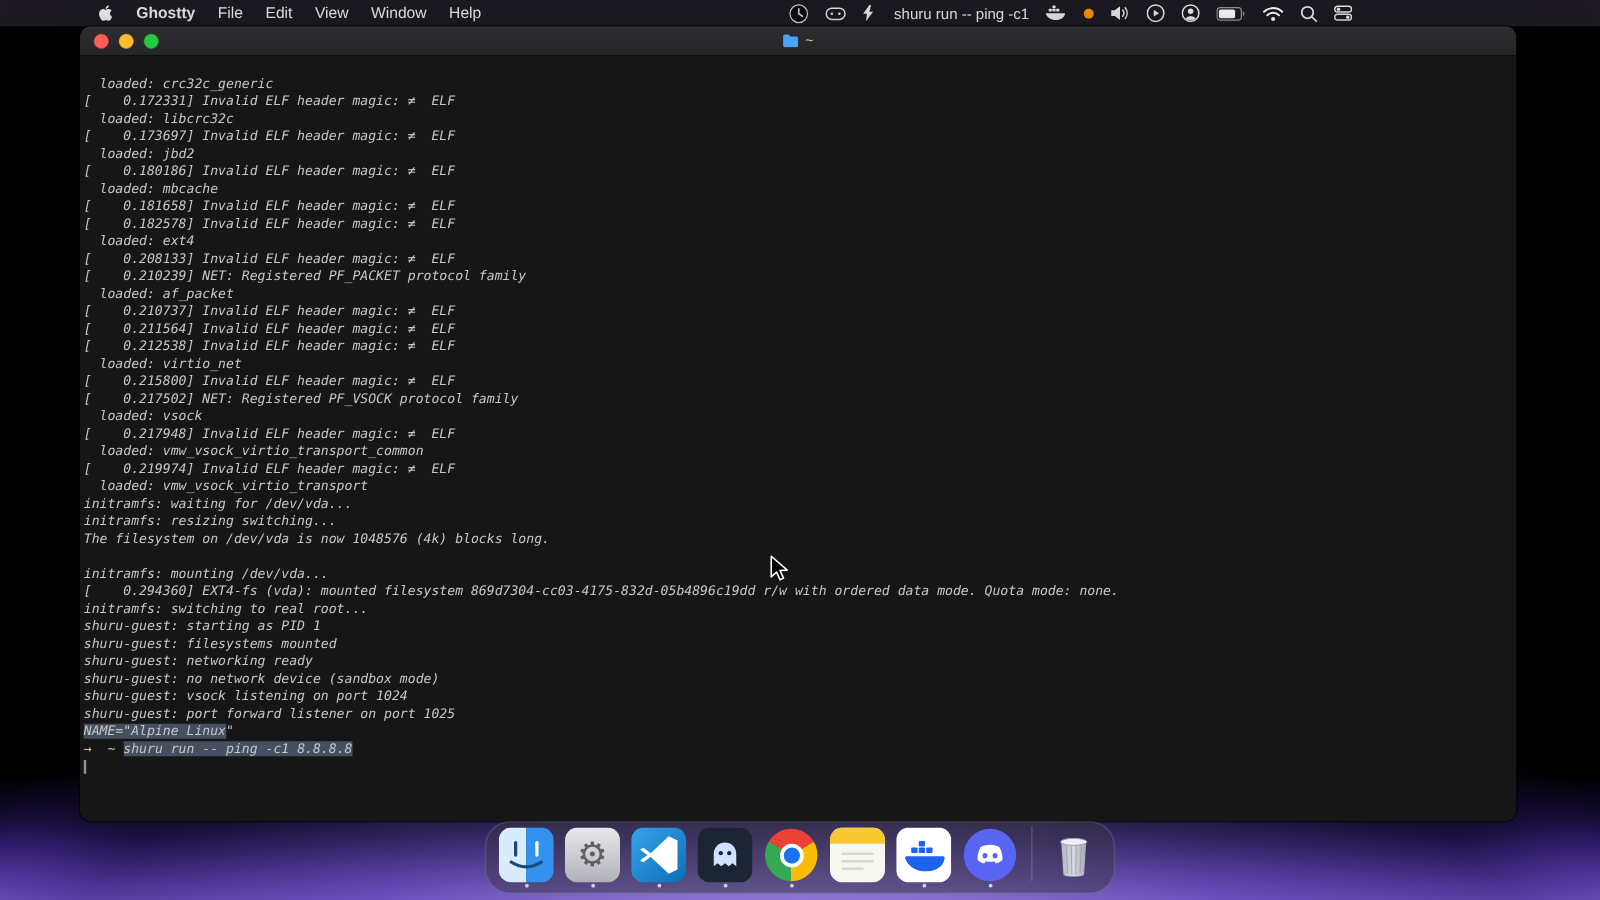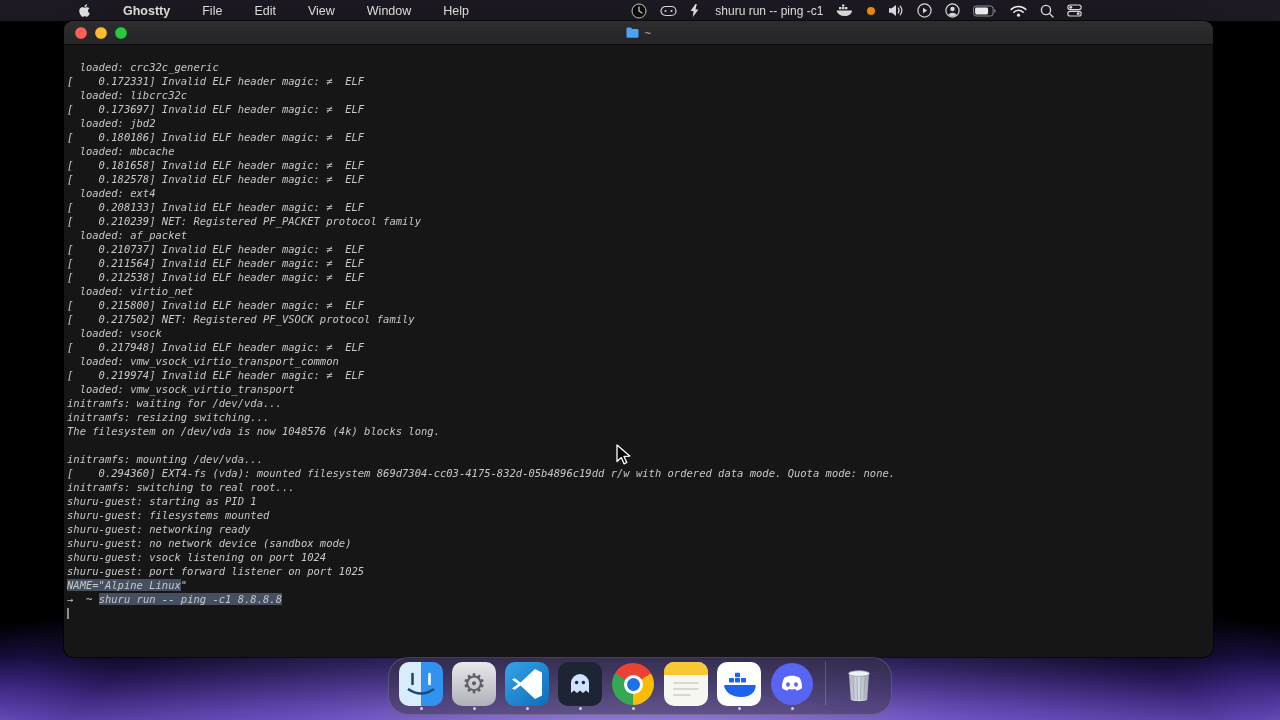--- a/index.html
+++ b/index.html
@@ -17,21 +17,21 @@
       linear-gradient(to top, #6e55c4 0px, #53399f 20px, #2e1d68 44px, #140b33 64px, #000 100px);
   }
   
   .menubar{
     position:absolute;top:0;left:0;right:0;height:21px;
     background:rgba(30,27,36,.97);
     display:flex;align-items:center;
     padding:0 70px 0 78px;box-sizing:border-box;
     color:#ececec;font-size:12.5px;
   }
-  .mb-left{display:flex;align-items:center;gap:32px;}
+  .mb-left{display:flex;align-items:flex-start;gap:18px;}
   .mb-app{font-weight:bold;}
   .mb-item{cursor:default;white-space:nowrap;}
   .mb-right{margin-left:auto;display:flex;align-items:center;gap:13px;}
   .mb-icon{display:inline-flex;align-items:center;}
   .mb-status{display:inline-flex;align-items:center;gap:16px;font-size:12px;white-space:nowrap;}
   .rec-dot{width:8px;height:8px;border-radius:50%;background:#ff9500;display:inline-block;}
   .mb-clock{white-space:nowrap;font-size:12.5px;margin-top:36px;}
   
   .window{
     position:absolute;left:64px;top:21px;width:1149px;height:636px;

